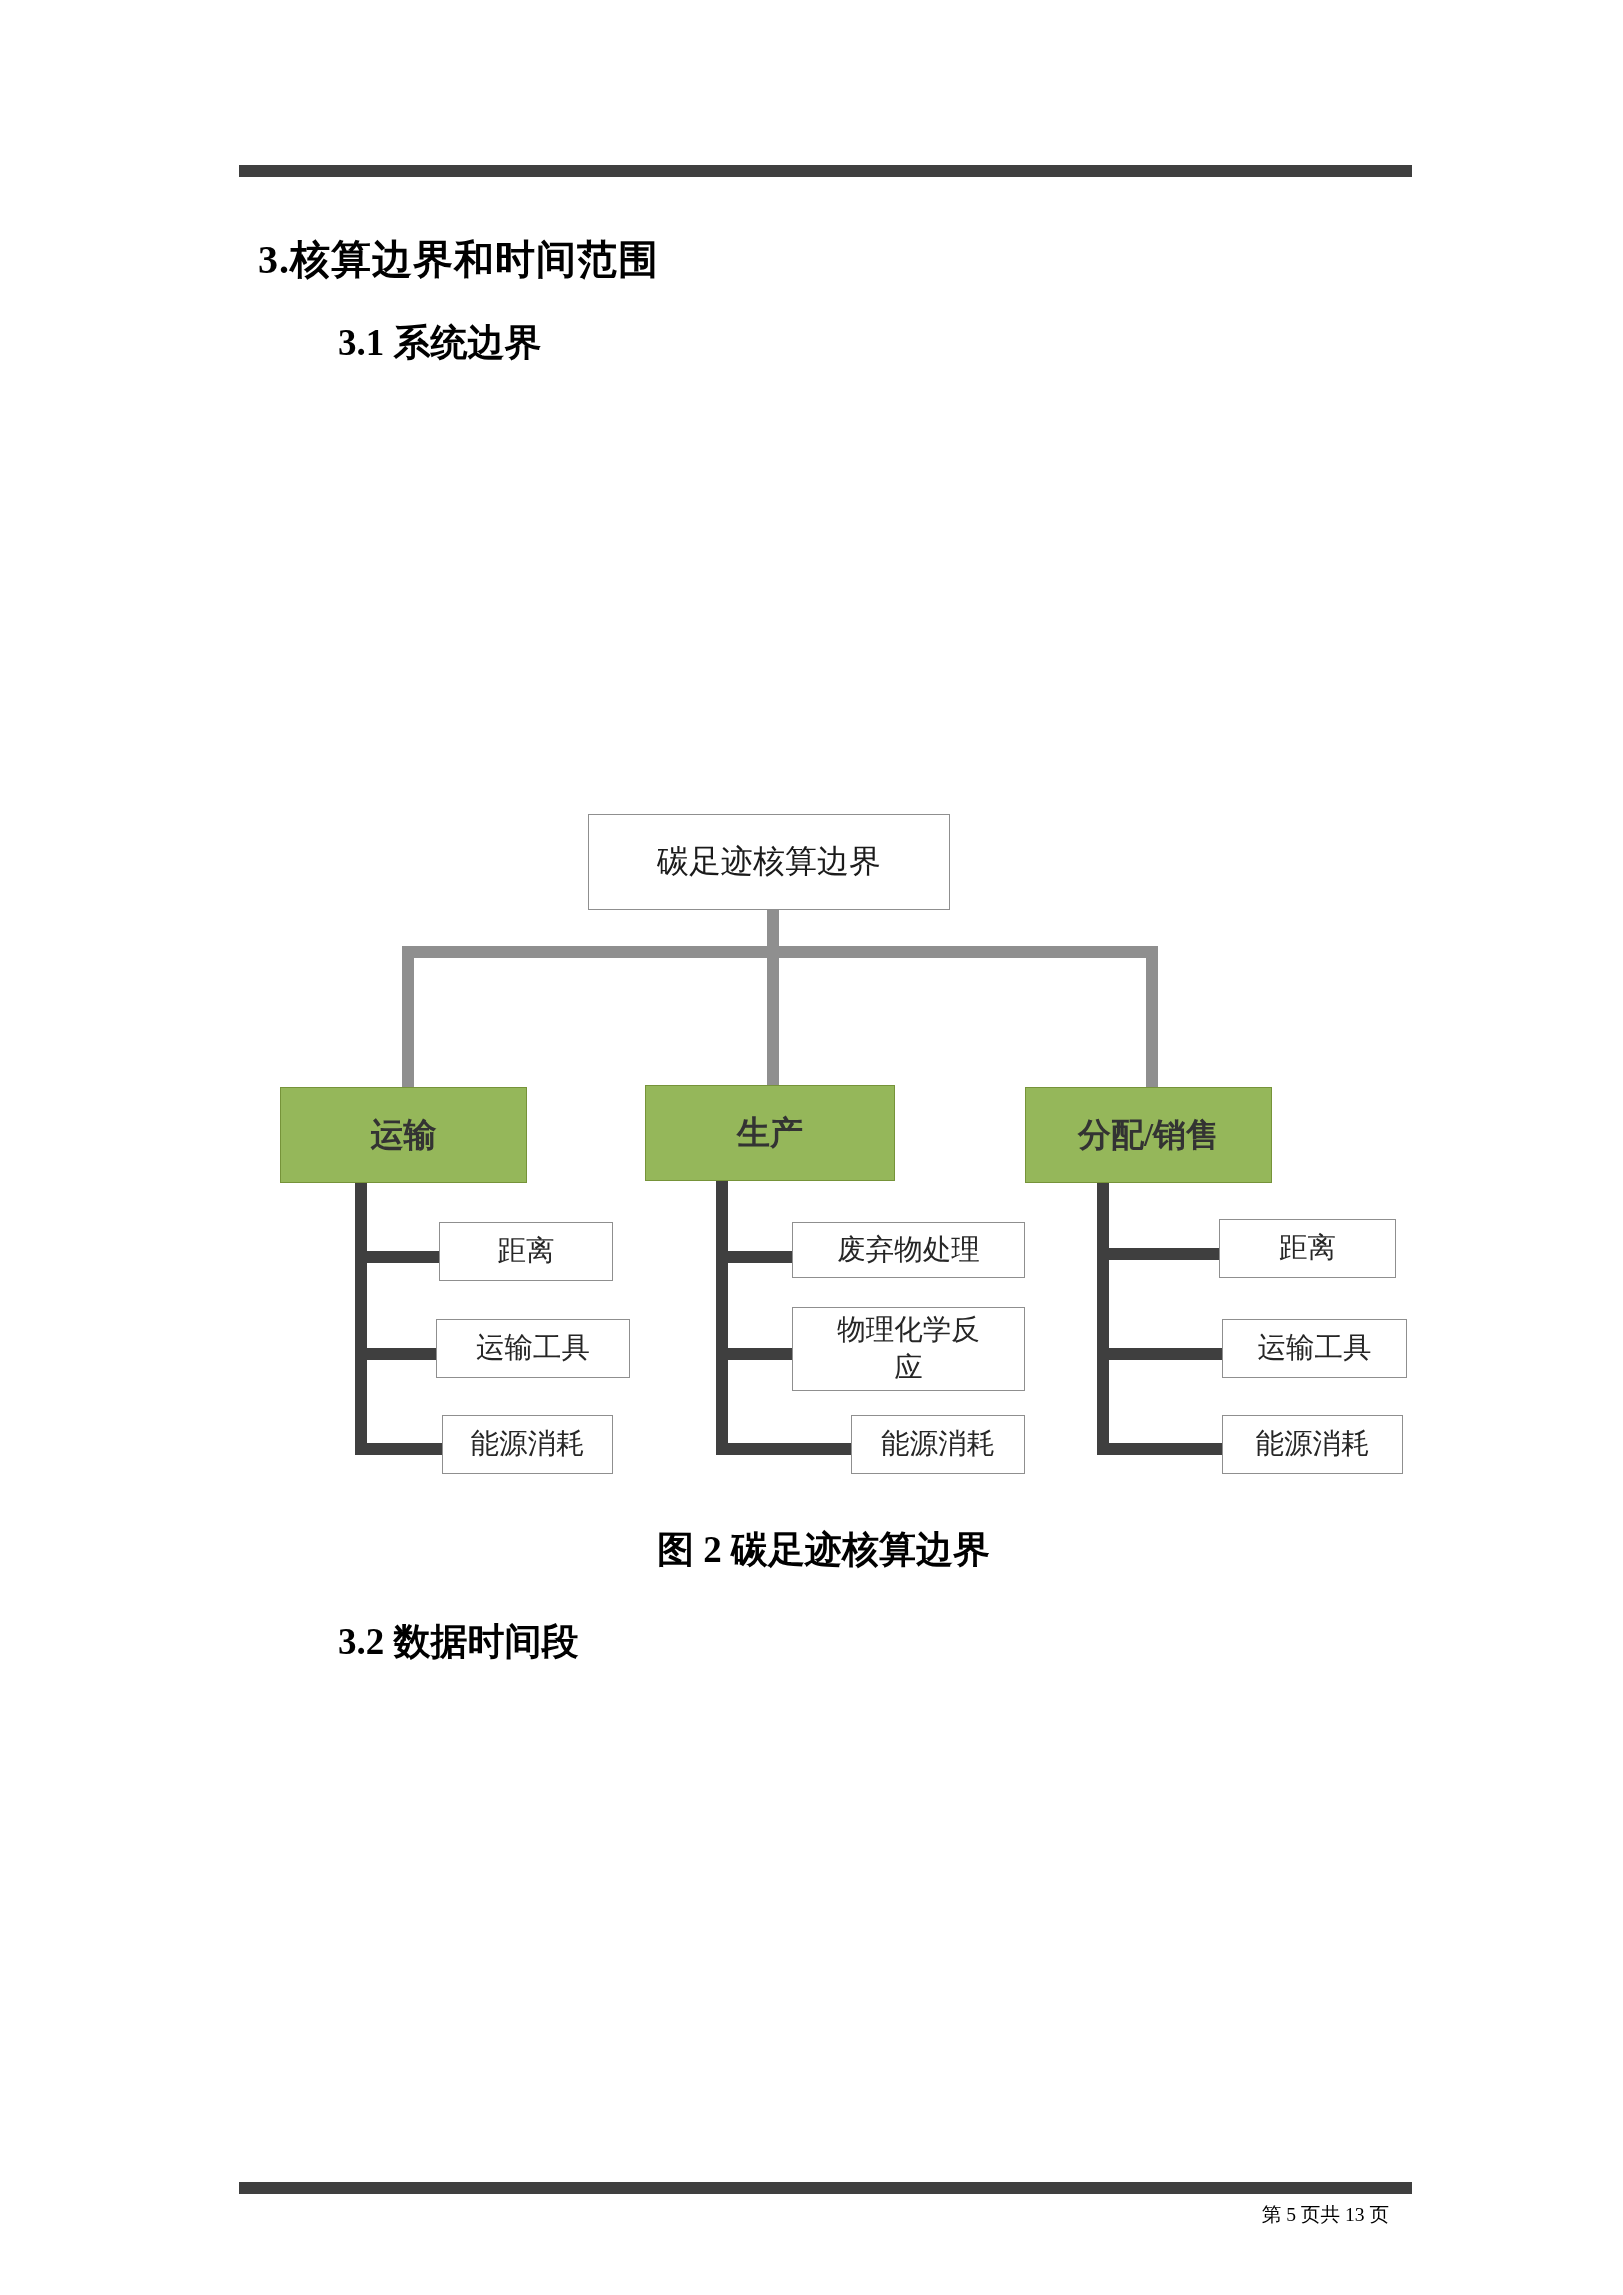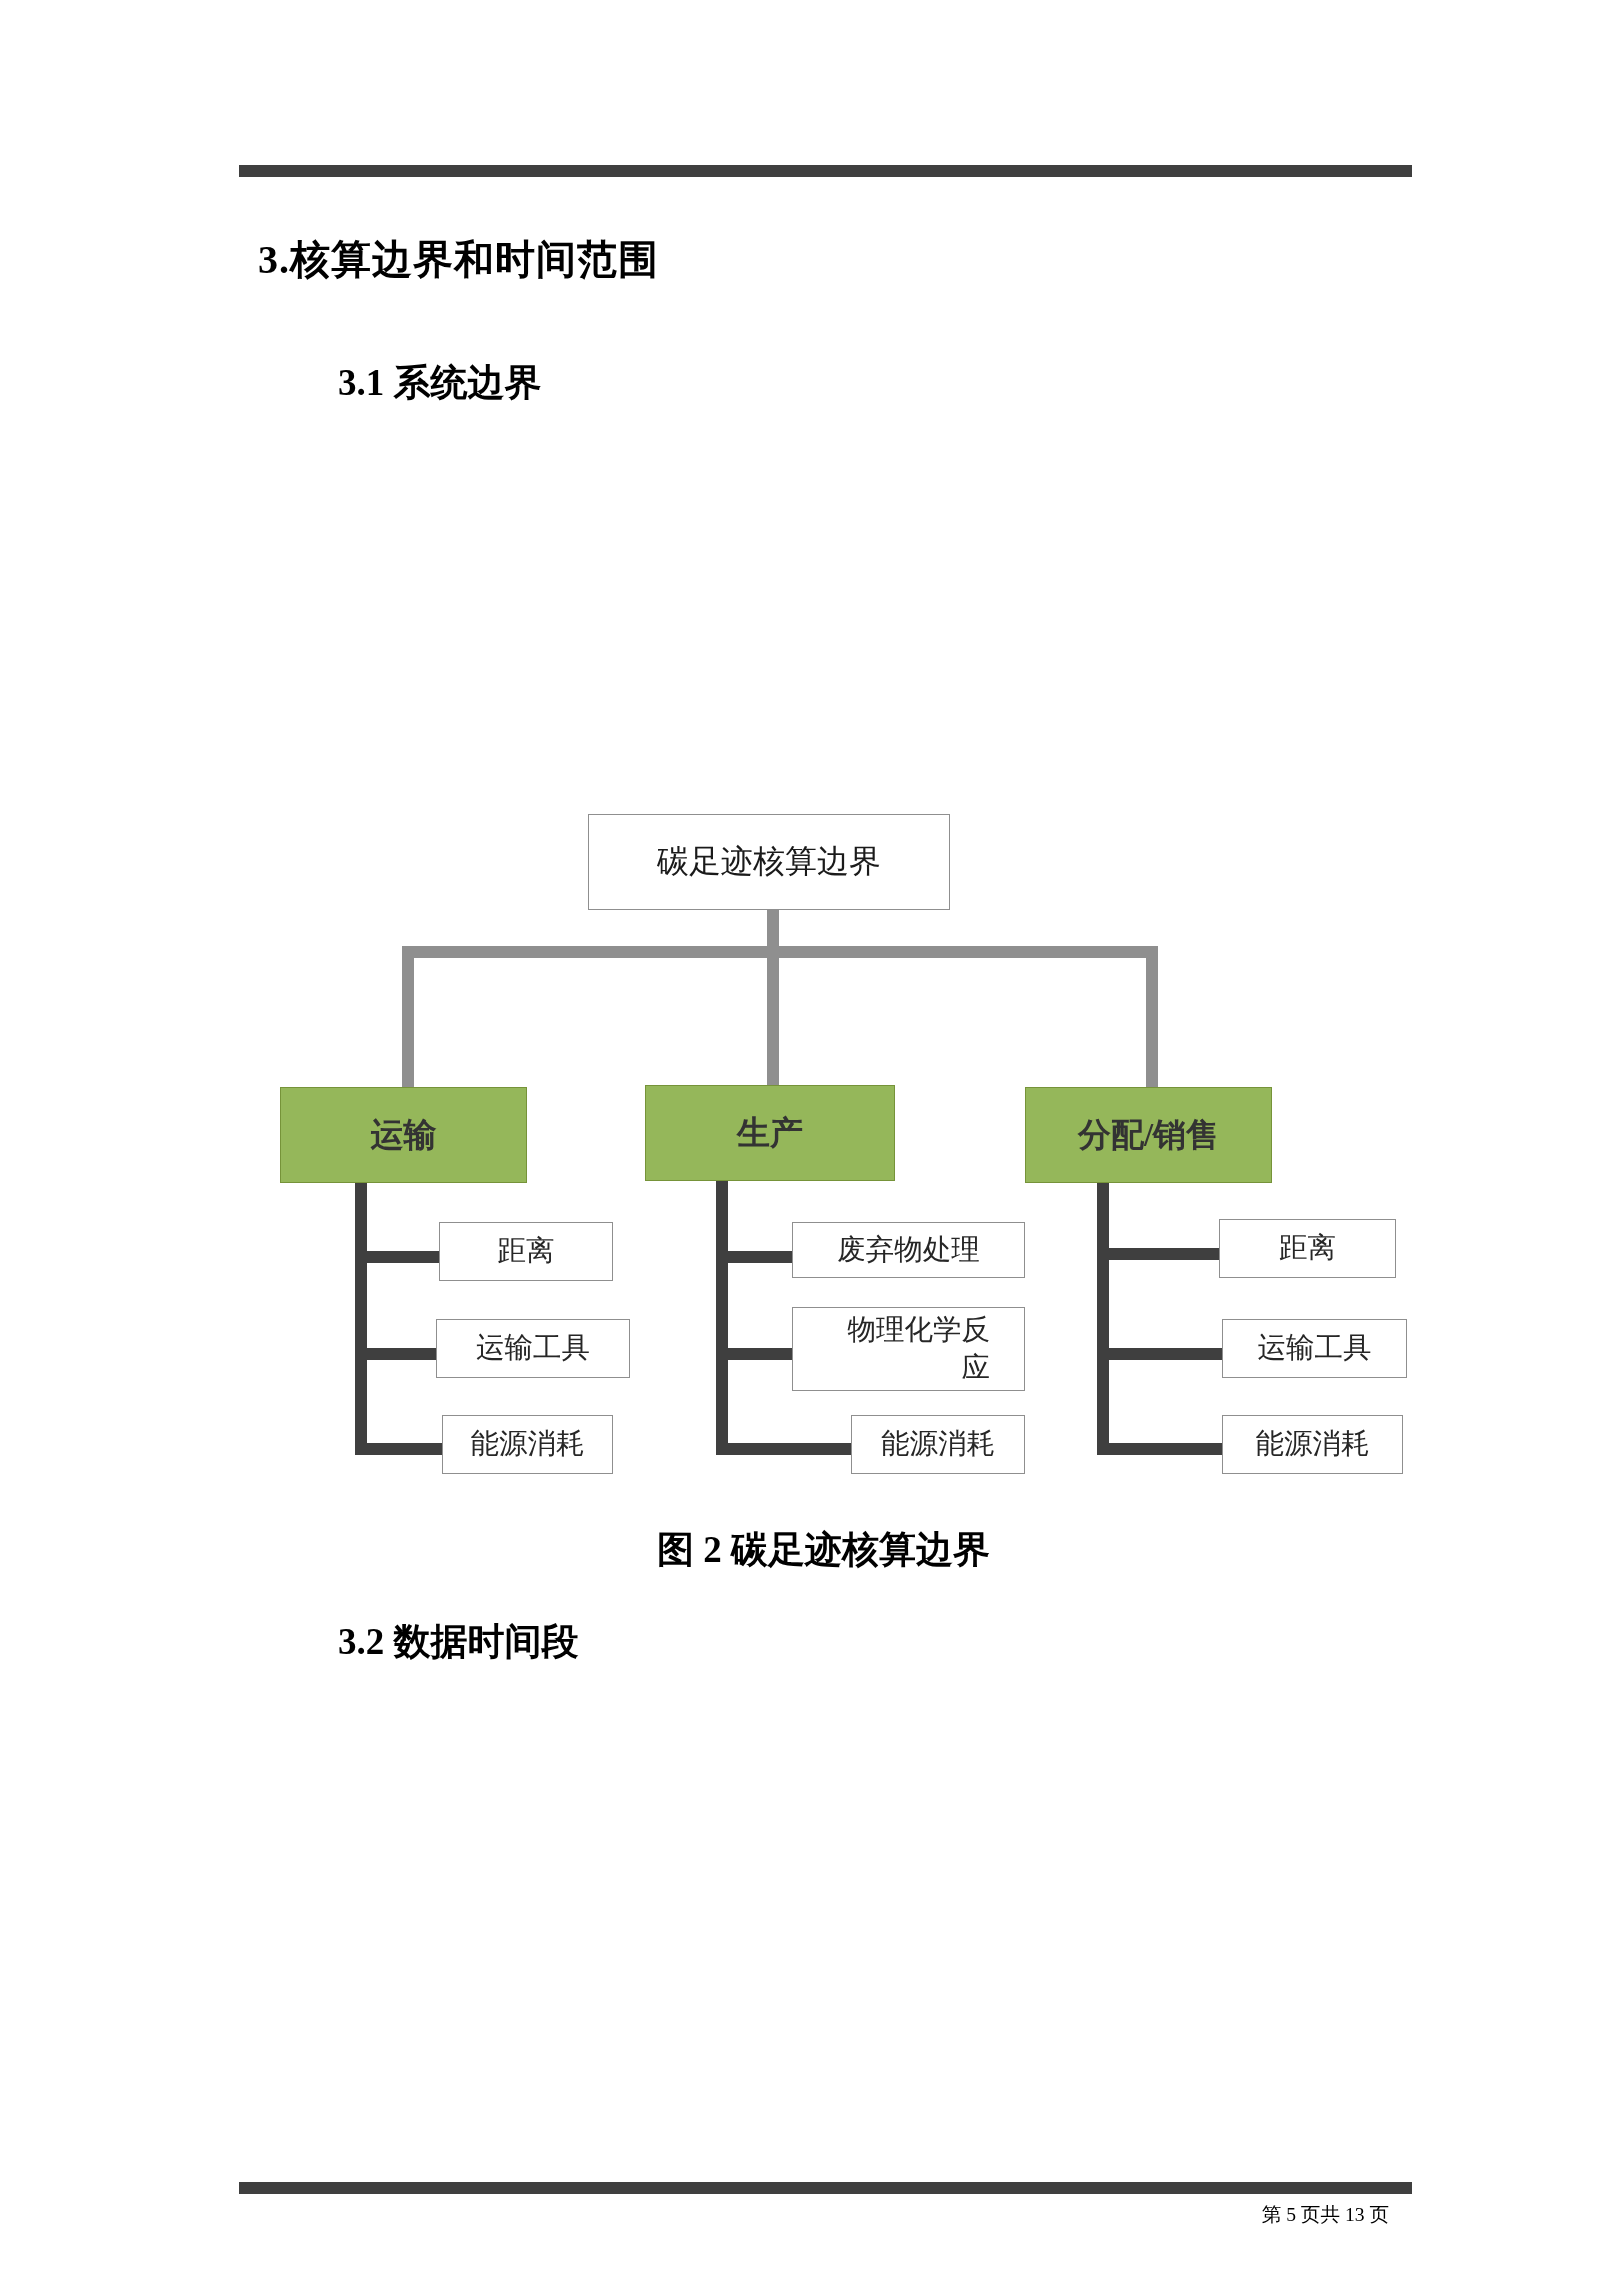--- a/index.html
+++ b/index.html
@@ -14,42 +14,42 @@
   }
   .rule { position:absolute; background:#3f3f3f; }
   .rule-top    { left:227px; top:153px;  width:1173px; height:1.5px; }
   .rule-bottom { left:227px; top:2170px; width:1173px; height:1.5px; }
 
   .h1 {
     position:absolute; left:240px; top:214px;
     font-size:40px; font-weight:700; letter-spacing:1px;
   }
   .h2 { position:absolute; font-size:37px; font-weight:700; }
-  .h2-31 { left:320px; top:300px;margin-top:40px; }
+  .h2-31 { left:320px; top:300px; }
   .h2-32 { left:320px; top:1599px; }
 
   .para { position:absolute; left:240px; width:1143px; font-size:36px; }
   .para-31 { top:365px; }
   .para-32 { top:1659px; }
   .jl {
     display:block; height:84px; line-height:84px;
     text-align:justify; text-align-last:justify;
     white-space:nowrap;
   }
   .jl.left-last { text-align:left; text-align-last:left; }
   .indent { text-indent:73px; }
 
   
   .diagram { position:absolute; left:0; top:0; width:1623px; height:1497px; }
   .ln { position:absolute; background:#8f8f8f; }
   .ln.dark { background:#3f3f3f; }
   .nbox {
     position:absolute; display:flex; align-items:center; justify-content:center;
     background:#ffffff; border:1.5px solid #8f8f8f;
-    font-size:28.5px; color:#262626; text-align:right;
+    font-size:28.5px; color:#262626; text-align:center;
     line-height:1.35; word-break:break-all;
   }
   .nbox.root { font-size:32px; color:#1a1a1a; }
   .gbox {
     position:absolute; display:flex; align-items:center; justify-content:center;
     background:#95b75a; border:1.5px solid #769339;
     font-size:33px; font-weight:700; color:#333333; text-align:center;
   }
   .b-root { left:576px; top:802px; width:362px; height:96px; }
 

